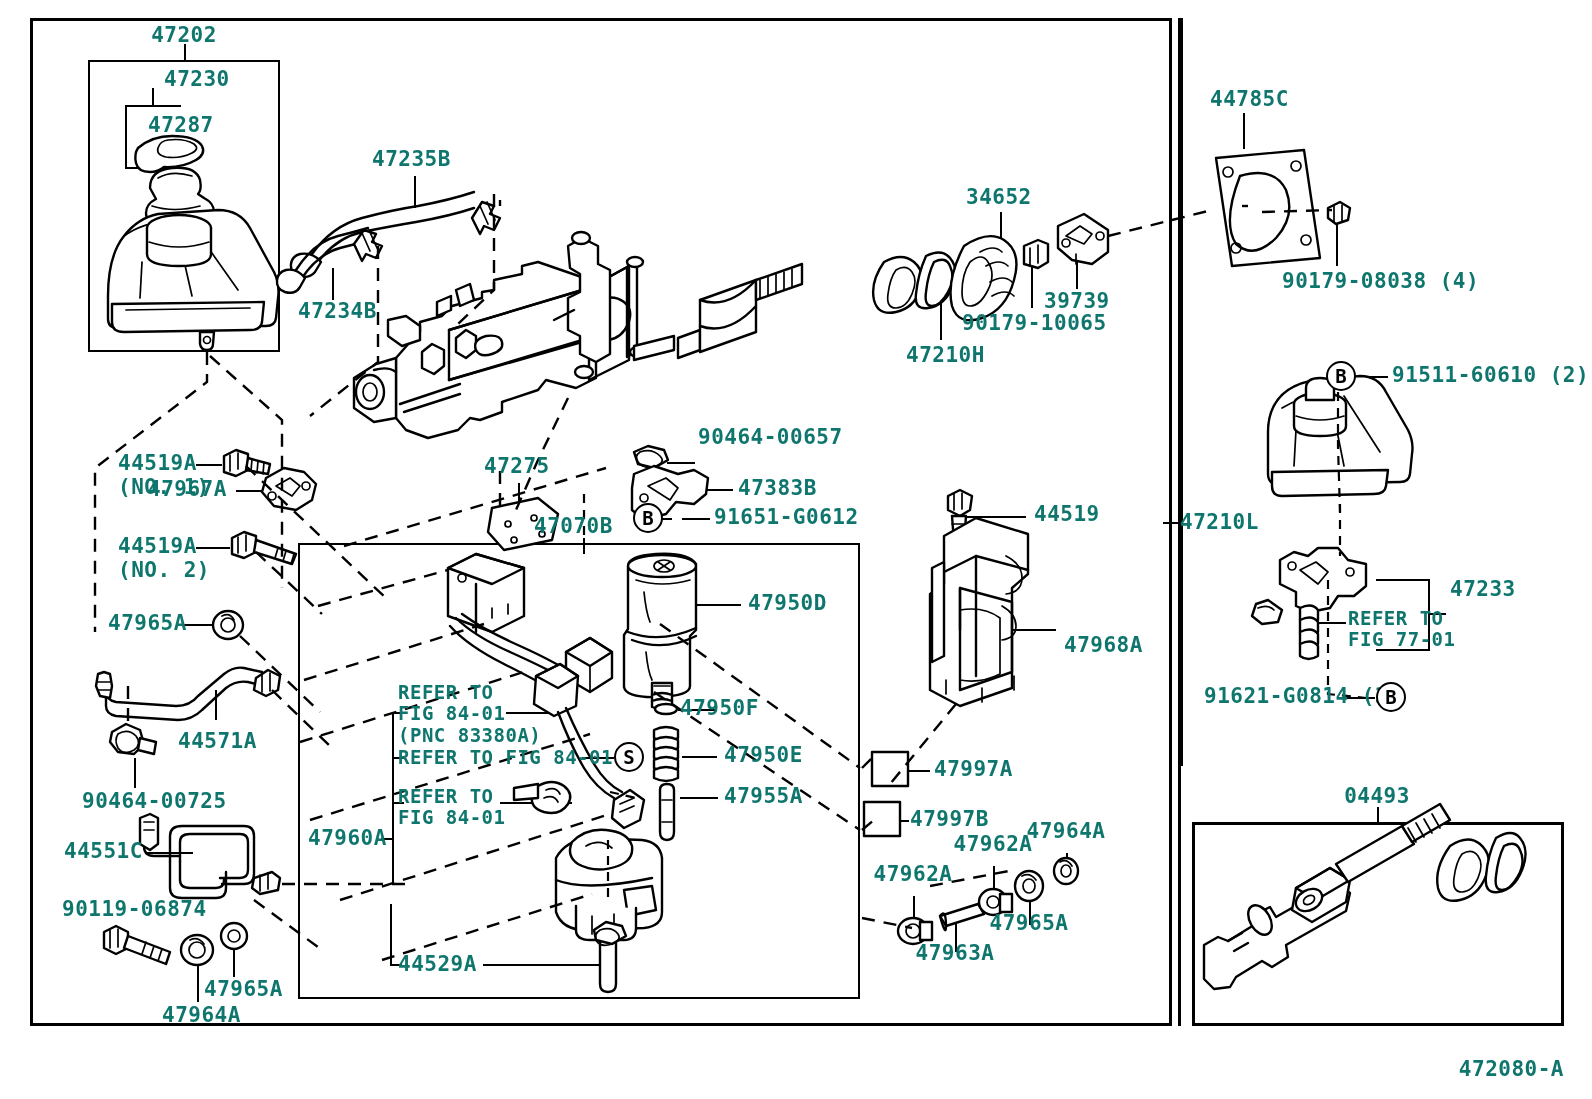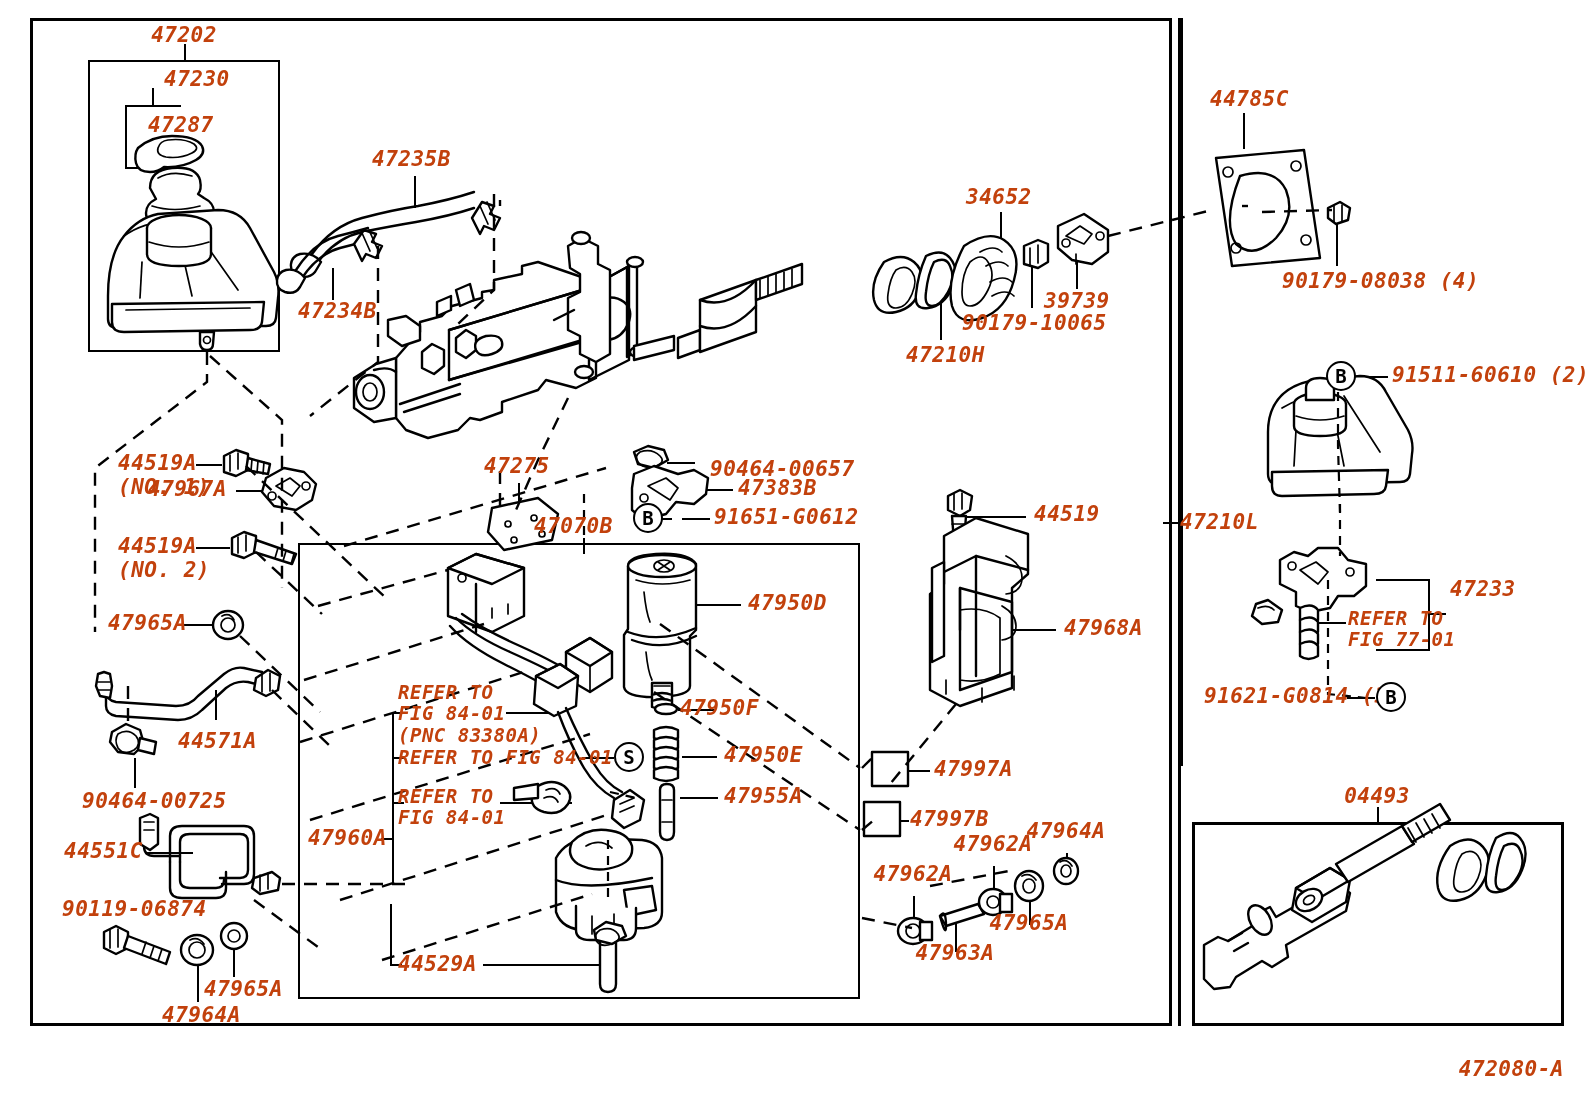--- a/index.html
+++ b/index.html
@@ -1,21 +1,21 @@
 <!DOCTYPE html>
 <html><head>
 <meta charset="utf-8">
 <title>Parts Diagram 472080-A</title>
 <style>
   html,body{margin:0;padding:0;background:#ffffff;}
   body{font-family:"DejaVu Sans Mono","Liberation Mono",monospace;}
   #sheet{position:relative;width:1592px;height:1099px;background:#fff;overflow:hidden;}
-  .lbl{position:absolute;white-space:pre;color:#c2410c;font-weight:700;
+  .lbl{position:absolute;white-space:pre;color:#0f766e;font-weight:700;
        font-family:"DejaVu Sans Mono","Liberation Mono",monospace;
-       font-size:21px;letter-spacing:0.5px;line-height:1.12;font-style:italic;}
+       font-size:21px;letter-spacing:0.5px;line-height:1.12;}
   .lbl.sm{font-size:19px;}
   .lbl.c{text-align:center;transform:translateX(-50%);}
   .lbl.r{text-align:right;transform:translateX(-100%);}
   
   .hl{position:absolute;height:2px;background:#000;}
   .vl{position:absolute;width:2px;background:#000;}
   .frame{position:absolute;border:3px solid #000;box-sizing:border-box;}
   .box2{position:absolute;border:2px solid #000;box-sizing:border-box;}
   .circ{position:absolute;width:30px;height:30px;border:2.5px solid #000;border-radius:50%;
         display:flex;align-items:center;justify-content:center;font-weight:700;font-size:19px;
@@ -529,26 +529,26 @@
   <div class="lbl" style="left:108px;top:612px;">47965A</div>
   <div class="lbl" style="left:178px;top:730px;">44571A</div>
   <div class="lbl" style="left:82px;top:790px;">90464-00725</div>
   <div class="lbl" style="left:64px;top:840px;">44551C</div>
   <div class="lbl" style="left:62px;top:898px;">90119-06874</div>
   <div class="lbl" style="left:162px;top:1004px;">47964A</div>
   <div class="lbl" style="left:204px;top:978px;">47965A</div>
 
   <div class="lbl" style="left:484px;top:455px;">47275</div>
   <div class="lbl" style="left:534px;top:515px;">47070B</div>
-  <div class="lbl" style="left:698px;top:458px;margin-left:12px;">90464-00657</div>
+  <div class="lbl" style="left:698px;top:426px;">90464-00657</div>
   <div class="lbl" style="left:738px;top:477px;text-align:center;">47383B</div>
   <div class="lbl" style="left:714px;top:506px;">91651-G0612</div>
 
   <div class="lbl" style="left:1034px;top:503px;">44519</div>
-  <div class="lbl" style="left:1064px;top:617px;">47968A</div>
+  <div class="lbl" style="left:1064px;top:634px;">47968A</div>
 
   <div class="lbl" style="left:748px;top:592px;">47950D</div>
   <div class="lbl" style="left:680px;top:697px;">47950F</div>
   <div class="lbl" style="left:724px;top:744px;">47950E</div>
   <div class="lbl" style="left:724px;top:785px;">47955A</div>
   <div class="lbl" style="left:308px;top:827px;">47960A</div>
 
   <div class="lbl sm" style="left:398px;top:682px;">REFER TO
 FIG 84-01
 (PNC 83380A)</div>

